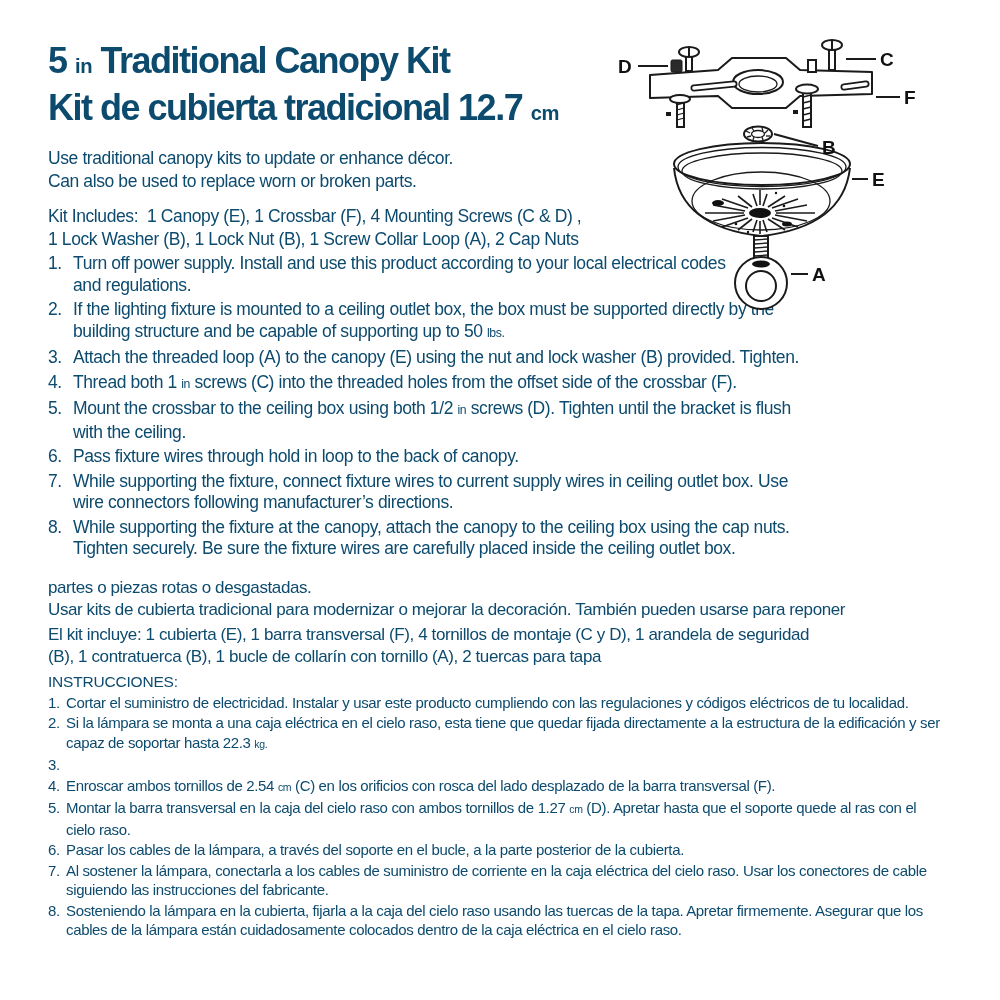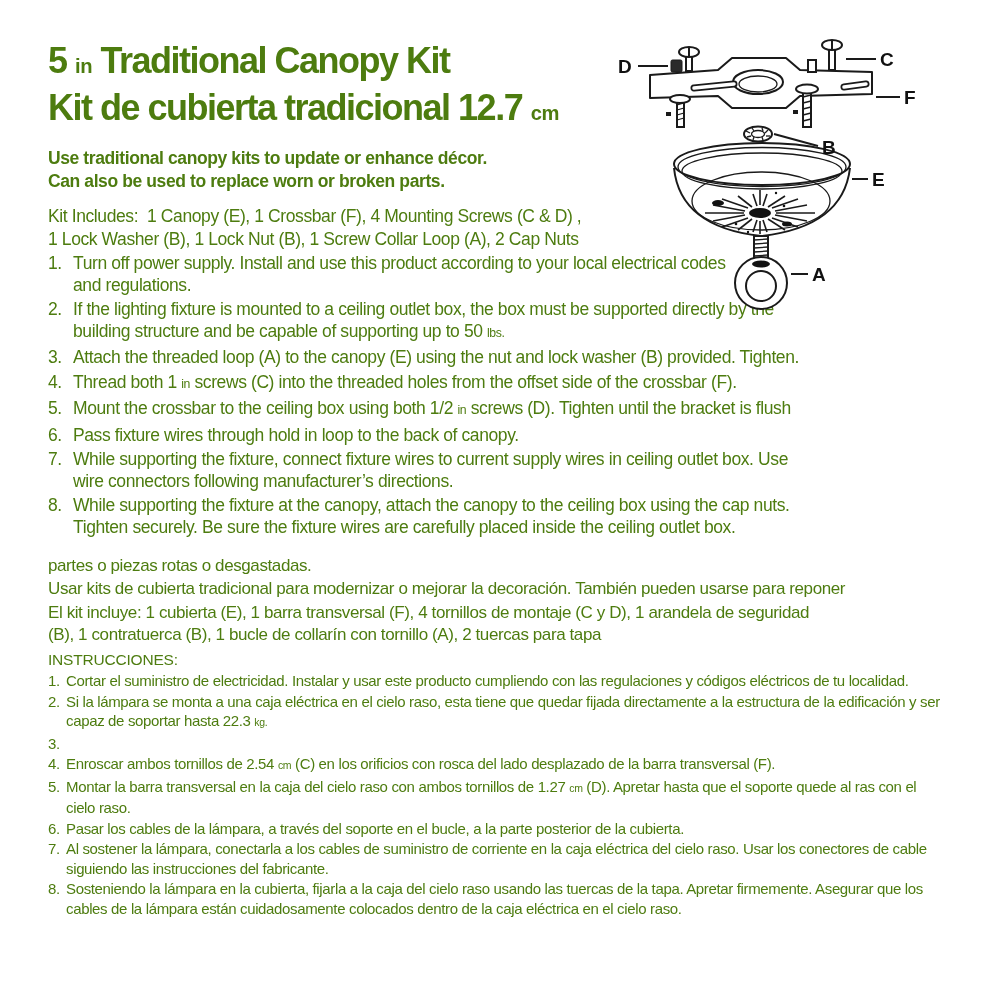--- a/index.html
+++ b/index.html
@@ -1,26 +1,26 @@
 <!DOCTYPE html>
 <html><head>
 <meta charset="utf-8">
 <style>
   html,body{margin:0;padding:0;background:#ffffff;}
   .page{
     position:relative;width:1000px;height:1000px;background:#ffffff;
-    font-family:"Liberation Sans","DejaVu Sans",sans-serif;color:#4d7c0f;
+    font-family:"Liberation Sans","DejaVu Sans",sans-serif;color:#0c4a6e;
     overflow:hidden;
   }
   .content{position:absolute;left:48px;top:40px;}
   .ln{white-space:pre;}
   .unit{font-size:0.7em;}
   .title{font-weight:bold;font-size:36px;line-height:41px;letter-spacing:-1.5px;}
   .title .unit{font-size:0.56em;letter-spacing:-0.5px;}
-  .intro-en{margin-top:13px;font-size:17.5px;line-height:23px;letter-spacing:-0.4px;font-weight:bold;}
+  .intro-en{margin-top:13px;font-size:17.5px;line-height:23px;letter-spacing:-0.4px;}
   .kit-en{margin-top:12px;font-size:17.5px;line-height:23px;letter-spacing:-0.4px;}
   .heading-en{margin-top:7px;font-size:17.5px;line-height:24px;letter-spacing:-0.2px;}
   .list{display:block;}
   .list .li{display:flex;align-items:flex-start;}
   .list-en{font-size:17.5px;line-height:21.5px;letter-spacing:-0.4px;margin-top:2px;}
   .list-en .li{margin-bottom:3px;}
   .list-en .num{flex:0 0 25px;}
   .intro-es{margin-top:17px;font-size:17px;line-height:22.5px;letter-spacing:-0.4px;}
   .kit-es{margin-top:2px;font-size:17px;line-height:22px;letter-spacing:-0.4px;}
   .heading-es{margin-top:3px;font-size:15.5px;line-height:21px;letter-spacing:-0.2px;}
@@ -74,20 +74,21 @@
         <div class="li">
           <span class="num">4.</span>
           <div class="itxt">
             <div class="ln"><span>Thread both 1 </span><span class="unit">in</span><span> screws (C) into the threaded holes from the offset side of the crossbar (F).</span></div>
           </div>
         </div>
         <div class="li">
           <span class="num">5.</span>
           <div class="itxt">
             <div class="ln"><span>Mount the crossbar to the ceiling box using both 1/2 </span><span class="unit">in</span><span> screws (D). Tighten until the bracket is flush</span></div>
+            <div class="ln"><span>with the ceiling.</span></div>
           </div>
         </div>
         <div class="li">
           <span class="num">6.</span>
           <div class="itxt">
             <div class="ln"><span>Pass fixture wires through hold in loop to the back of canopy.</span></div>
           </div>
         </div>
         <div class="li">
           <span class="num">7.</span>

